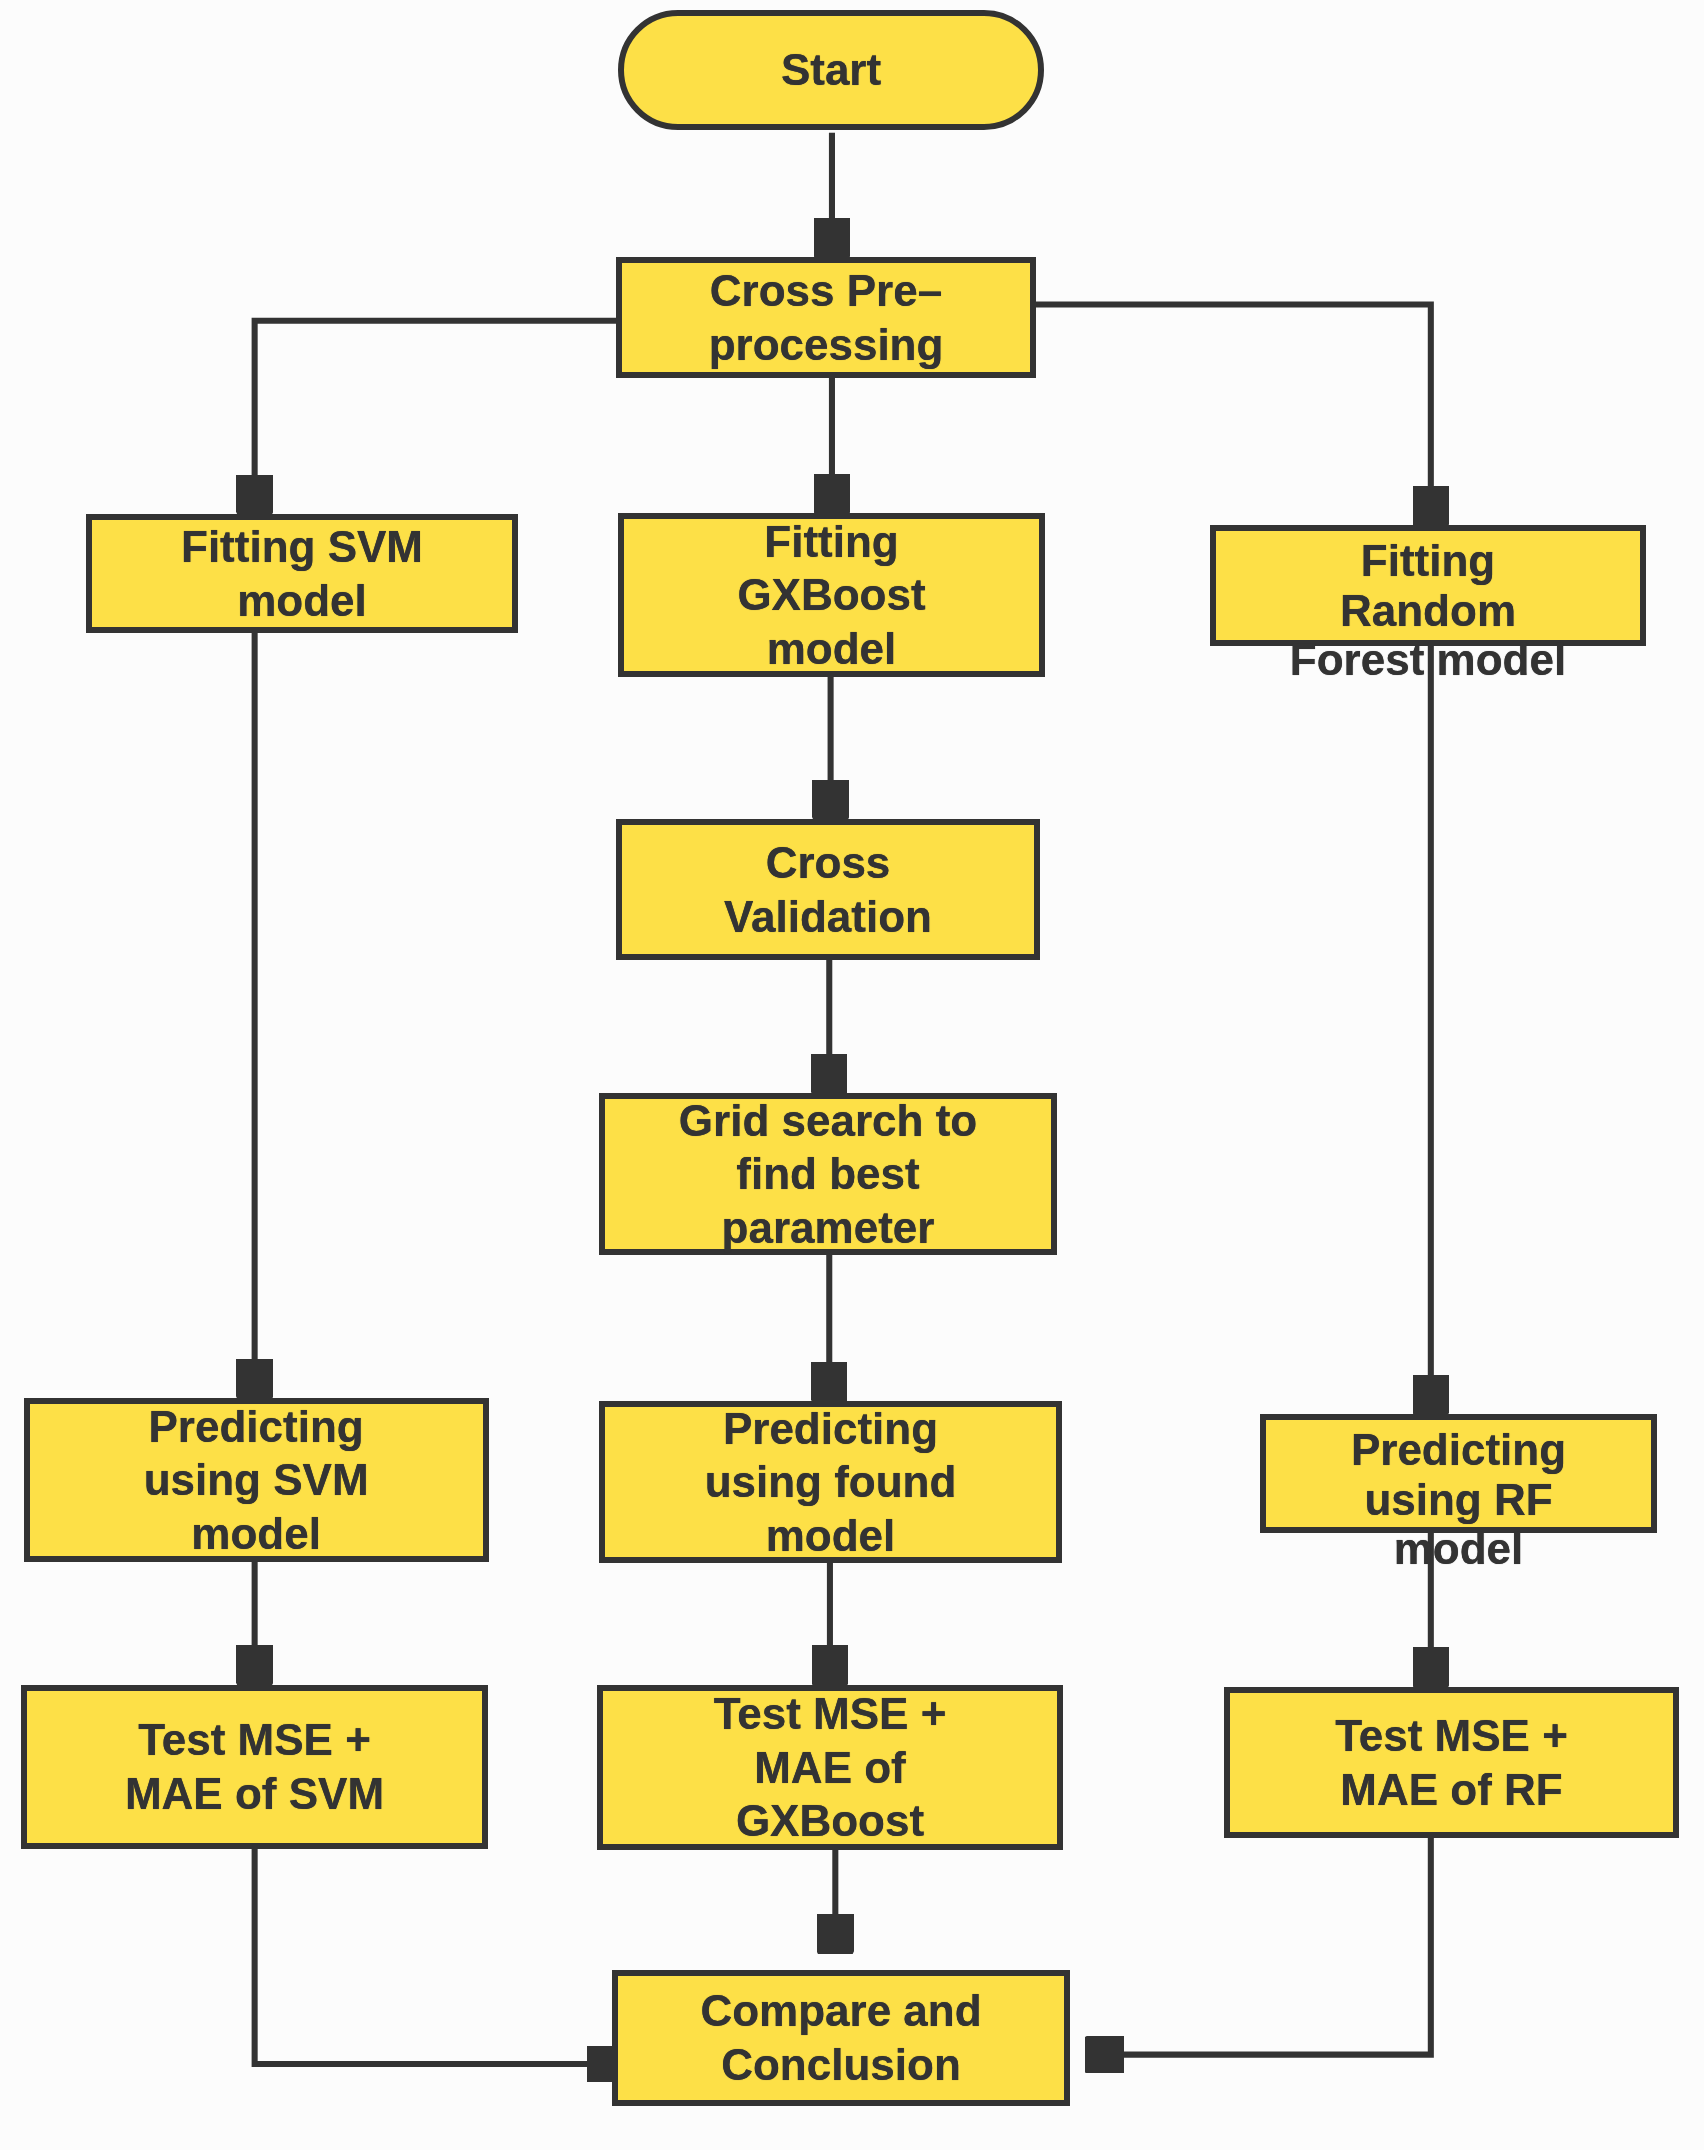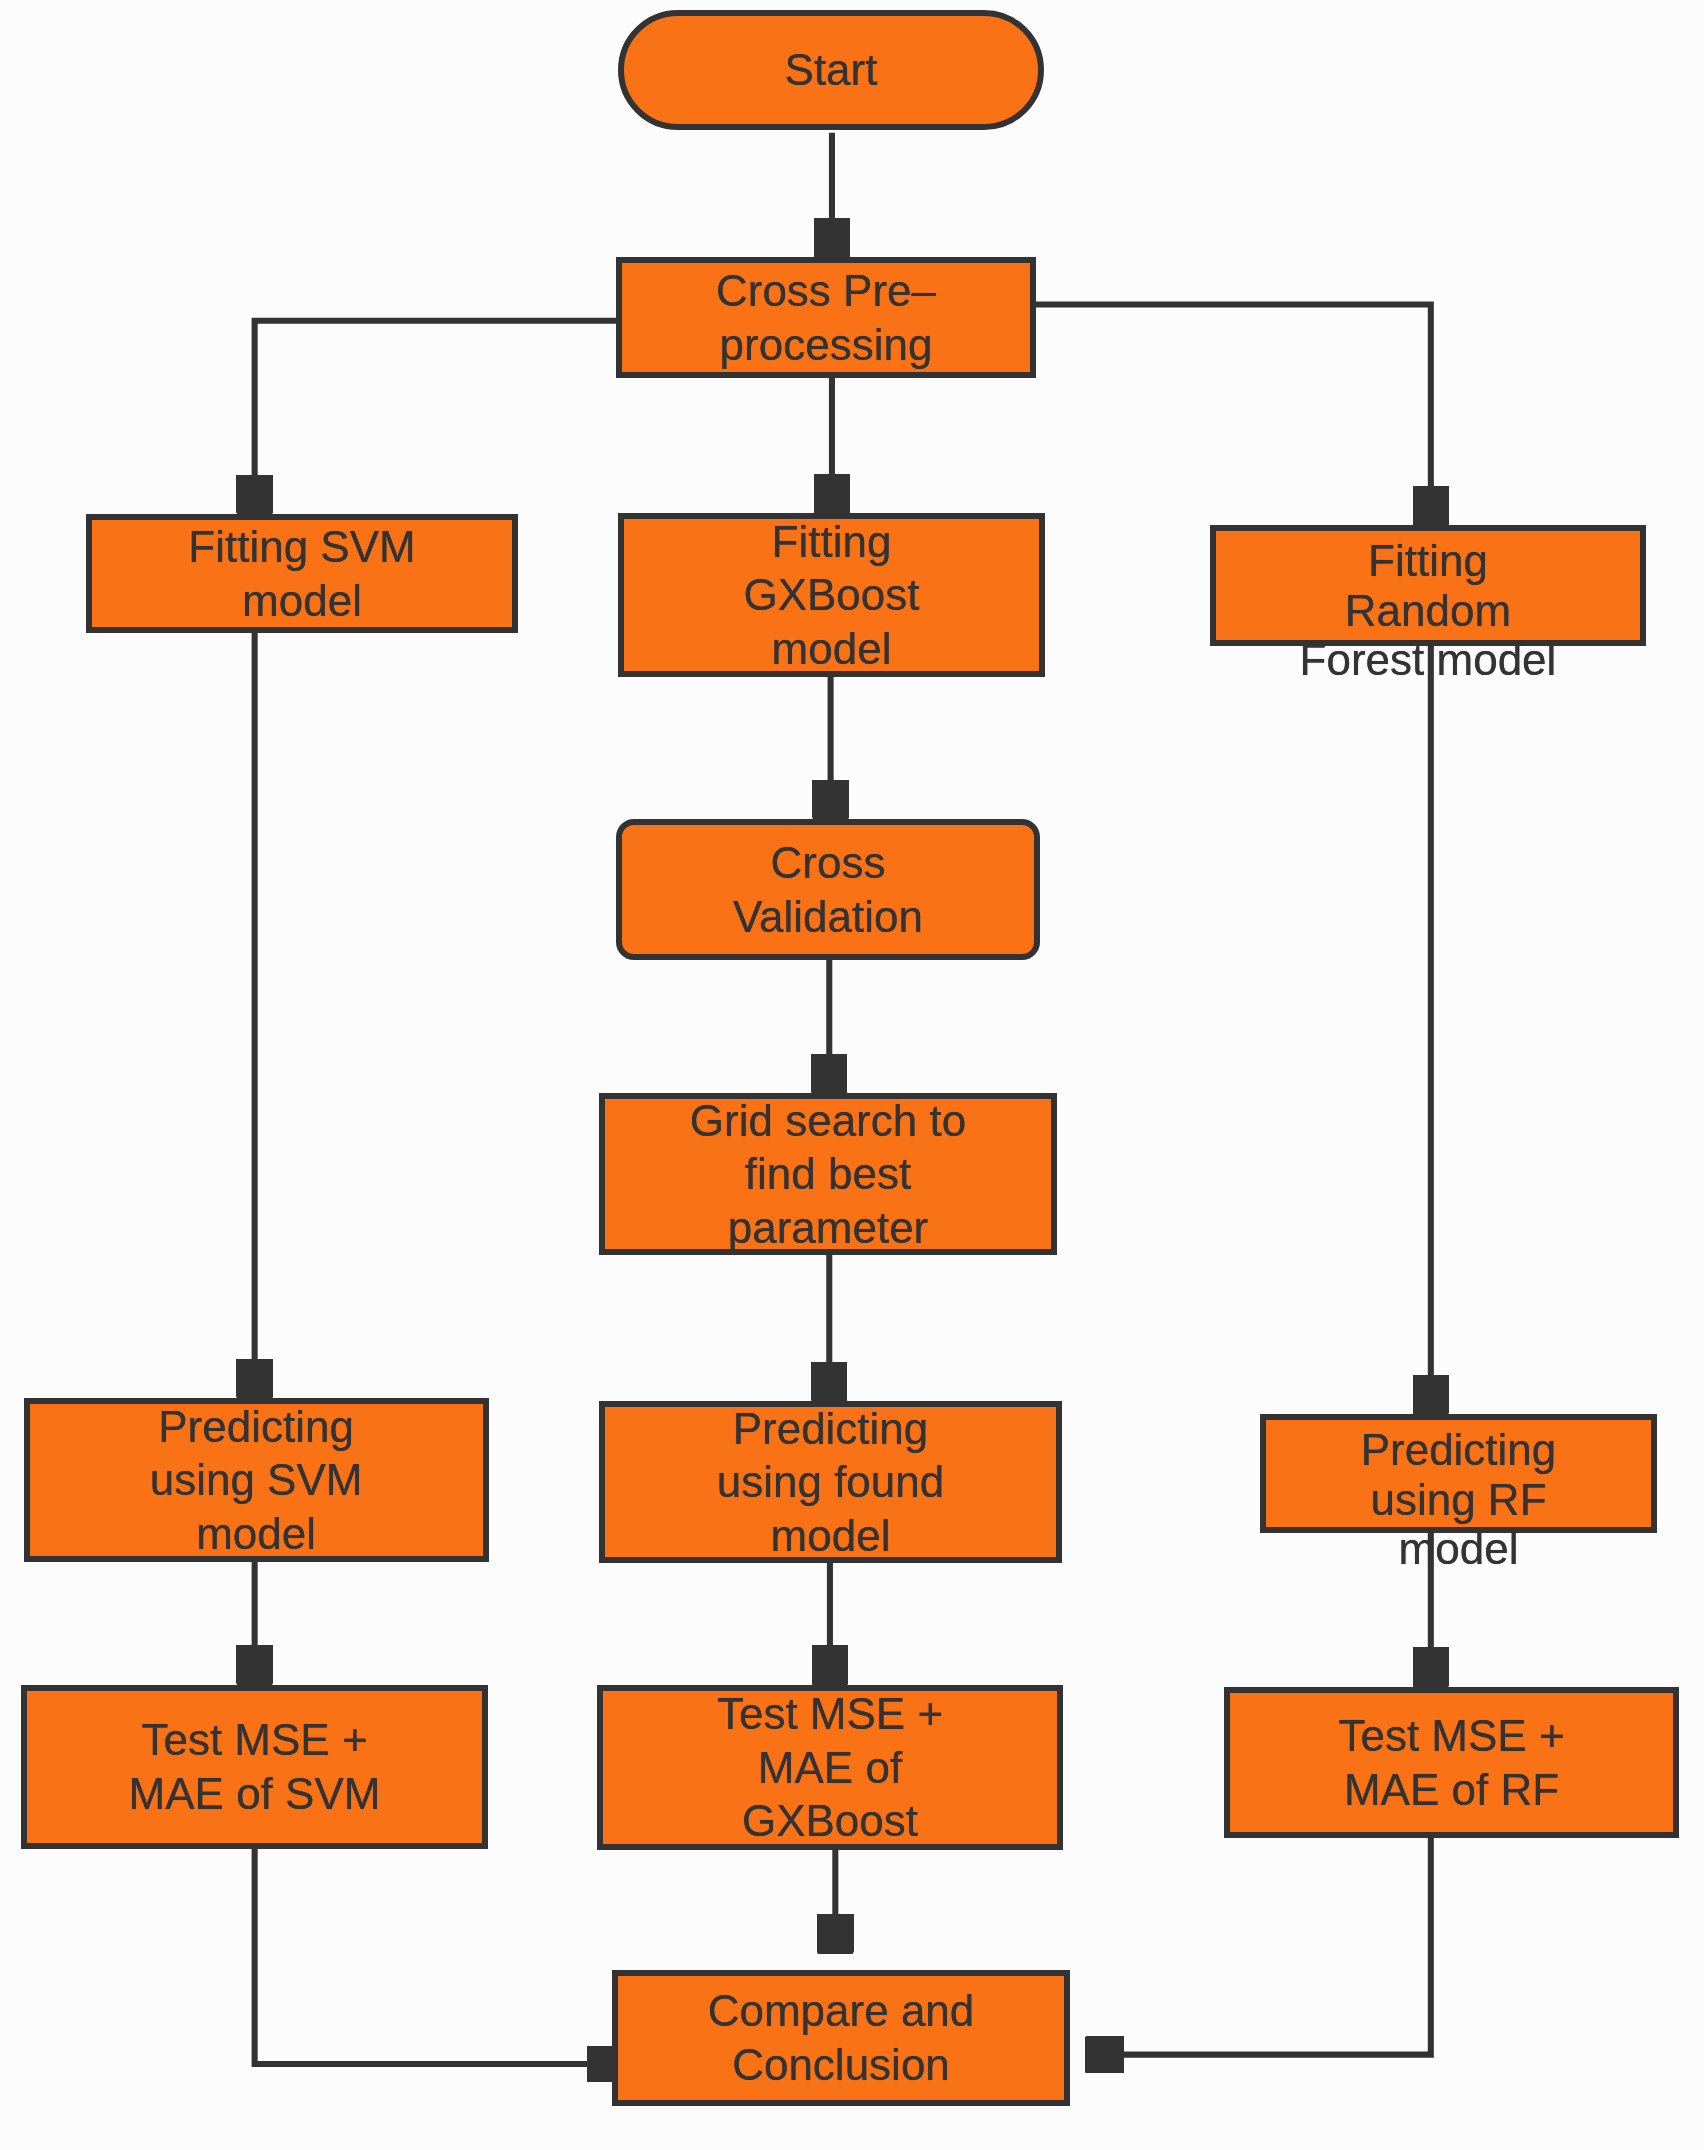--- a/index.html
+++ b/index.html
@@ -20,40 +20,41 @@
   svg.edges path {
     stroke: #333333;
     stroke-width: 9;
     fill: none;
     stroke-linejoin: miter;
   }
   .node {
     position: absolute;
     box-sizing: border-box;
     border: 6px solid #333333;
-    background: #f97316;
+    background: #fde047;
     display: flex;
     align-items: center;
     justify-content: center;
     text-align: center;
     color: #333333;
     font-size: 44px;
     line-height: 1.22;
     text-shadow: 0 0 0.7px #333333;
+    font-weight: bold;
   }
   .node .lbl { white-space: pre-line; }
   .terminator { border-radius: 64px; }
   
   .n-start        { left: 618px;  top: 10px;   width: 426px; height: 120px; }
   .n-preprocess   { left: 616px;  top: 257px;  width: 420px; height: 121px; }
   .n-fit-svm      { left: 40px;   top: 514px;  width: 432px; height: 119px; margin-left: 46px; }
   .n-fit-gxboost  { left: 618px;  top: 513px;  width: 427px; height: 164px; }
   .n-fit-rf       { left: 1210px; top: 525px;  width: 436px; height: 121px;
                     align-items: flex-start; padding-top: 5.4px; line-height: 1.12; }
-  .n-crossval     { left: 616px;  top: 819px; width: 424px; height: 141px; border-radius: 18px; }
+  .n-crossval     { left: 616px;  top: 819px; width: 424px; height: 141px; }
   .n-gridsearch   { left: 599px;  top: 1093px; width: 458px; height: 162px; align-items: center; }
   .n-pred-svm     { left: 23.6px;   top: 1398px; width: 465px; height: 164px; }
   .n-pred-found   { left: 599px;  top: 1401px; width: 463px; height: 162px; }
   .n-pred-rf      { left: 1260px; top: 1414px; width: 397px; height: 119px;
                     align-items: flex-start; padding-top: 5.4px; line-height: 1.12; }
   .n-test-svm     { left: 21px;   top: 1685px; width: 467px; height: 164px; }
   .n-test-gxboost { left: 597px;  top: 1685px; width: 466px; height: 165px; }
   .n-test-rf      { left: 1224px; top: 1687px; width: 455px; height: 151px; }
   .n-compare      { left: 612px;  top: 1953px; width: 458px; height: 136px; margin-top: 17px; }
 </style>

